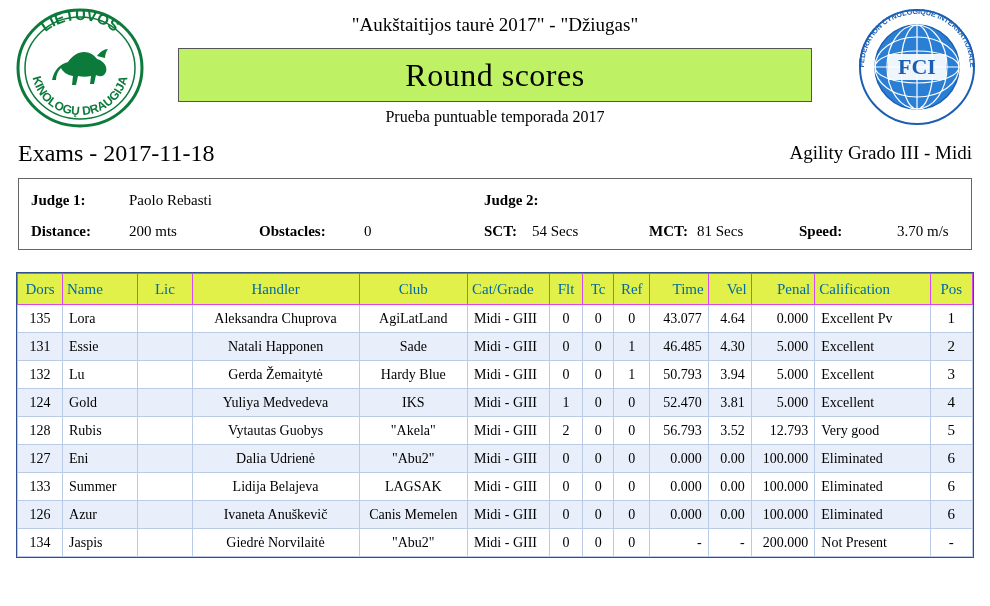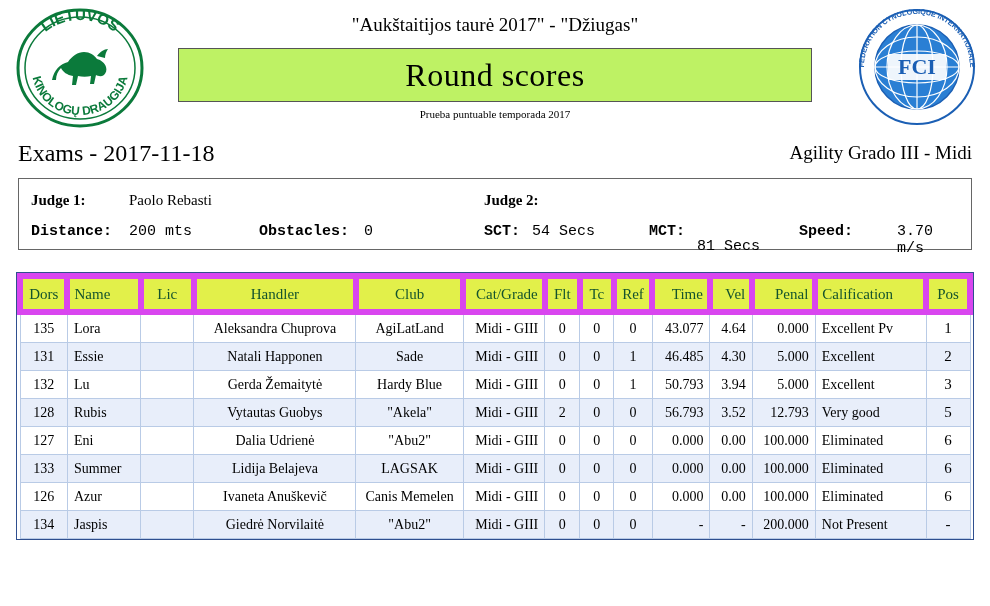--- a/index.html
+++ b/index.html
@@ -60,21 +60,21 @@
     font-size: 32px;
     letter-spacing: 0.5px;
     font-family: "Liberation Serif", serif;
   }
   .subtitle {
     position: absolute;
     left: 160px;
     right: 160px;
     top: 108px;
     text-align: center;
-    font-size: 11px;
+    font-size: 16px;
   }
 
   
   .exam-line {
     position: relative;
     height: 32px;
     margin: 0 18px;
   }
   .exam-left {
     position: absolute;
@@ -91,39 +91,39 @@
 
   
   .judge-box {
     margin: 6px 18px 0 18px;
     border: 1px solid #666666;
     height: 70px;
     position: relative;
     font-size: 15px;
   }
   .jb-row1 { position: absolute; top: 13px; left: 0; right: 0; height: 20px; }
-  .jb-row2 { position: absolute; top: 44px; left: 0; right: 12px; height: 20px; font-family: Liberation Mono, monospace; }
+  .jb-row2 { position: absolute; top: 44px; left: 0; right: 12px; height: 20px; }
   .jb-label { position: absolute; font-weight: bold; }
   .jb-value { position: absolute; }
 
   
   .table-wrap {
     margin: 22px 16px 0 16px;
     border: 1px solid #2f4f8f;
   }
   table {
     border-collapse: collapse;
     width: 100%;
     font-size: 14px;
     font-family: "Liberation Serif", serif;
   }
   thead th {
     background: #e2f04a;
-    border: 6px solid #d946ef;
-    color: #14532d;
+    border: 1px solid #d946ef;
+    color: #0369a1;
     font-weight: normal;
     font-size: 15px;
     height: 30px;
     padding: 0 4px;
     text-align: center;
   }
   tbody td {
     border: 1px solid #b9cbe6;
     height: 27px;
     padding: 0 6px;
@@ -133,21 +133,21 @@
     background: #e8eefa;
   }
   tbody tr:nth-child(odd) td {
     background: #ffffff;
   }
   .c-dors { text-align: center; width: 42px; }
   .c-name { text-align: left; width: 84px; }
   .c-lic { text-align: center; width: 78px; }
   .c-handler { text-align: center; width: 200px; }
   .c-club { text-align: center; width: 106px; }
-  .c-cat { text-align: right; width: 78px; }
+  .c-cat { text-align: left; width: 78px; }
   .c-flt, .c-tc, .c-ref { text-align: center; width: 30px; }
   .c-time { text-align: right; width: 56px; }
   .c-vel { text-align: right; width: 38px; }
   .c-penal { text-align: right; width: 58px; }
   .c-calif { text-align: left; width: 148px; }
   .c-pos { text-align: center; width: 46px; font-size: 15px; }
   .ring-text {
     font-family: "Liberation Sans", sans-serif;
     fill: #0b7a3b;
     font-weight: bold;
@@ -220,21 +220,21 @@
     <span class="jb-value" style="left:565px;"></span>
   </div>
   <div class="jb-row2">
     <span class="jb-label" style="left:12px;">Distance:</span>
     <span class="jb-value" style="left:110px;">200  mts</span>
     <span class="jb-label" style="left:240px;">Obstacles:</span>
     <span class="jb-value" style="left:345px;">0</span>
     <span class="jb-label" style="left:465px;">SCT:</span>
     <span class="jb-value" style="left:513px;">54  Secs</span>
     <span class="jb-label" style="left:630px;">MCT:</span>
-    <span class="jb-value" style="left:678px;margin-top:15px;">81  Secs</span>
+    <span class="jb-value" style="left:678px;">81  Secs</span>
     <span class="jb-label" style="left:780px;">Speed:</span>
     <span class="jb-value" style="left:878px;">3.70  m/s</span>
   </div>
 </div>
 
 <div class="table-wrap">
   <table>
     <thead>
       <tr>
         <th class="c-dors">Dors</th>
@@ -296,20 +296,36 @@
           <td class="c-flt">0</td>
           <td class="c-tc">0</td>
           <td class="c-ref">1</td>
           <td class="c-time">50.793</td>
           <td class="c-vel">3.94</td>
           <td class="c-penal">5.000</td>
           <td class="c-calif">Excellent</td>
           <td class="c-pos">3</td>
         </tr>
         <tr>
+          <td class="c-dors">124</td>
+          <td class="c-name">Gold</td>
+          <td class="c-lic"></td>
+          <td class="c-handler">Yuliya Medvedeva</td>
+          <td class="c-club">IKS</td>
+          <td class="c-cat">Midi - GIII</td>
+          <td class="c-flt">1</td>
+          <td class="c-tc">0</td>
+          <td class="c-ref">0</td>
+          <td class="c-time">52.470</td>
+          <td class="c-vel">3.81</td>
+          <td class="c-penal">5.000</td>
+          <td class="c-calif">Excellent</td>
+          <td class="c-pos">4</td>
+        </tr>
+        <tr>
           <td class="c-dors">128</td>
           <td class="c-name">Rubis</td>
           <td class="c-lic"></td>
           <td class="c-handler">Vytautas Guobys</td>
           <td class="c-club">"Akela"</td>
           <td class="c-cat">Midi - GIII</td>
           <td class="c-flt">2</td>
           <td class="c-tc">0</td>
           <td class="c-ref">0</td>
           <td class="c-time">56.793</td>

